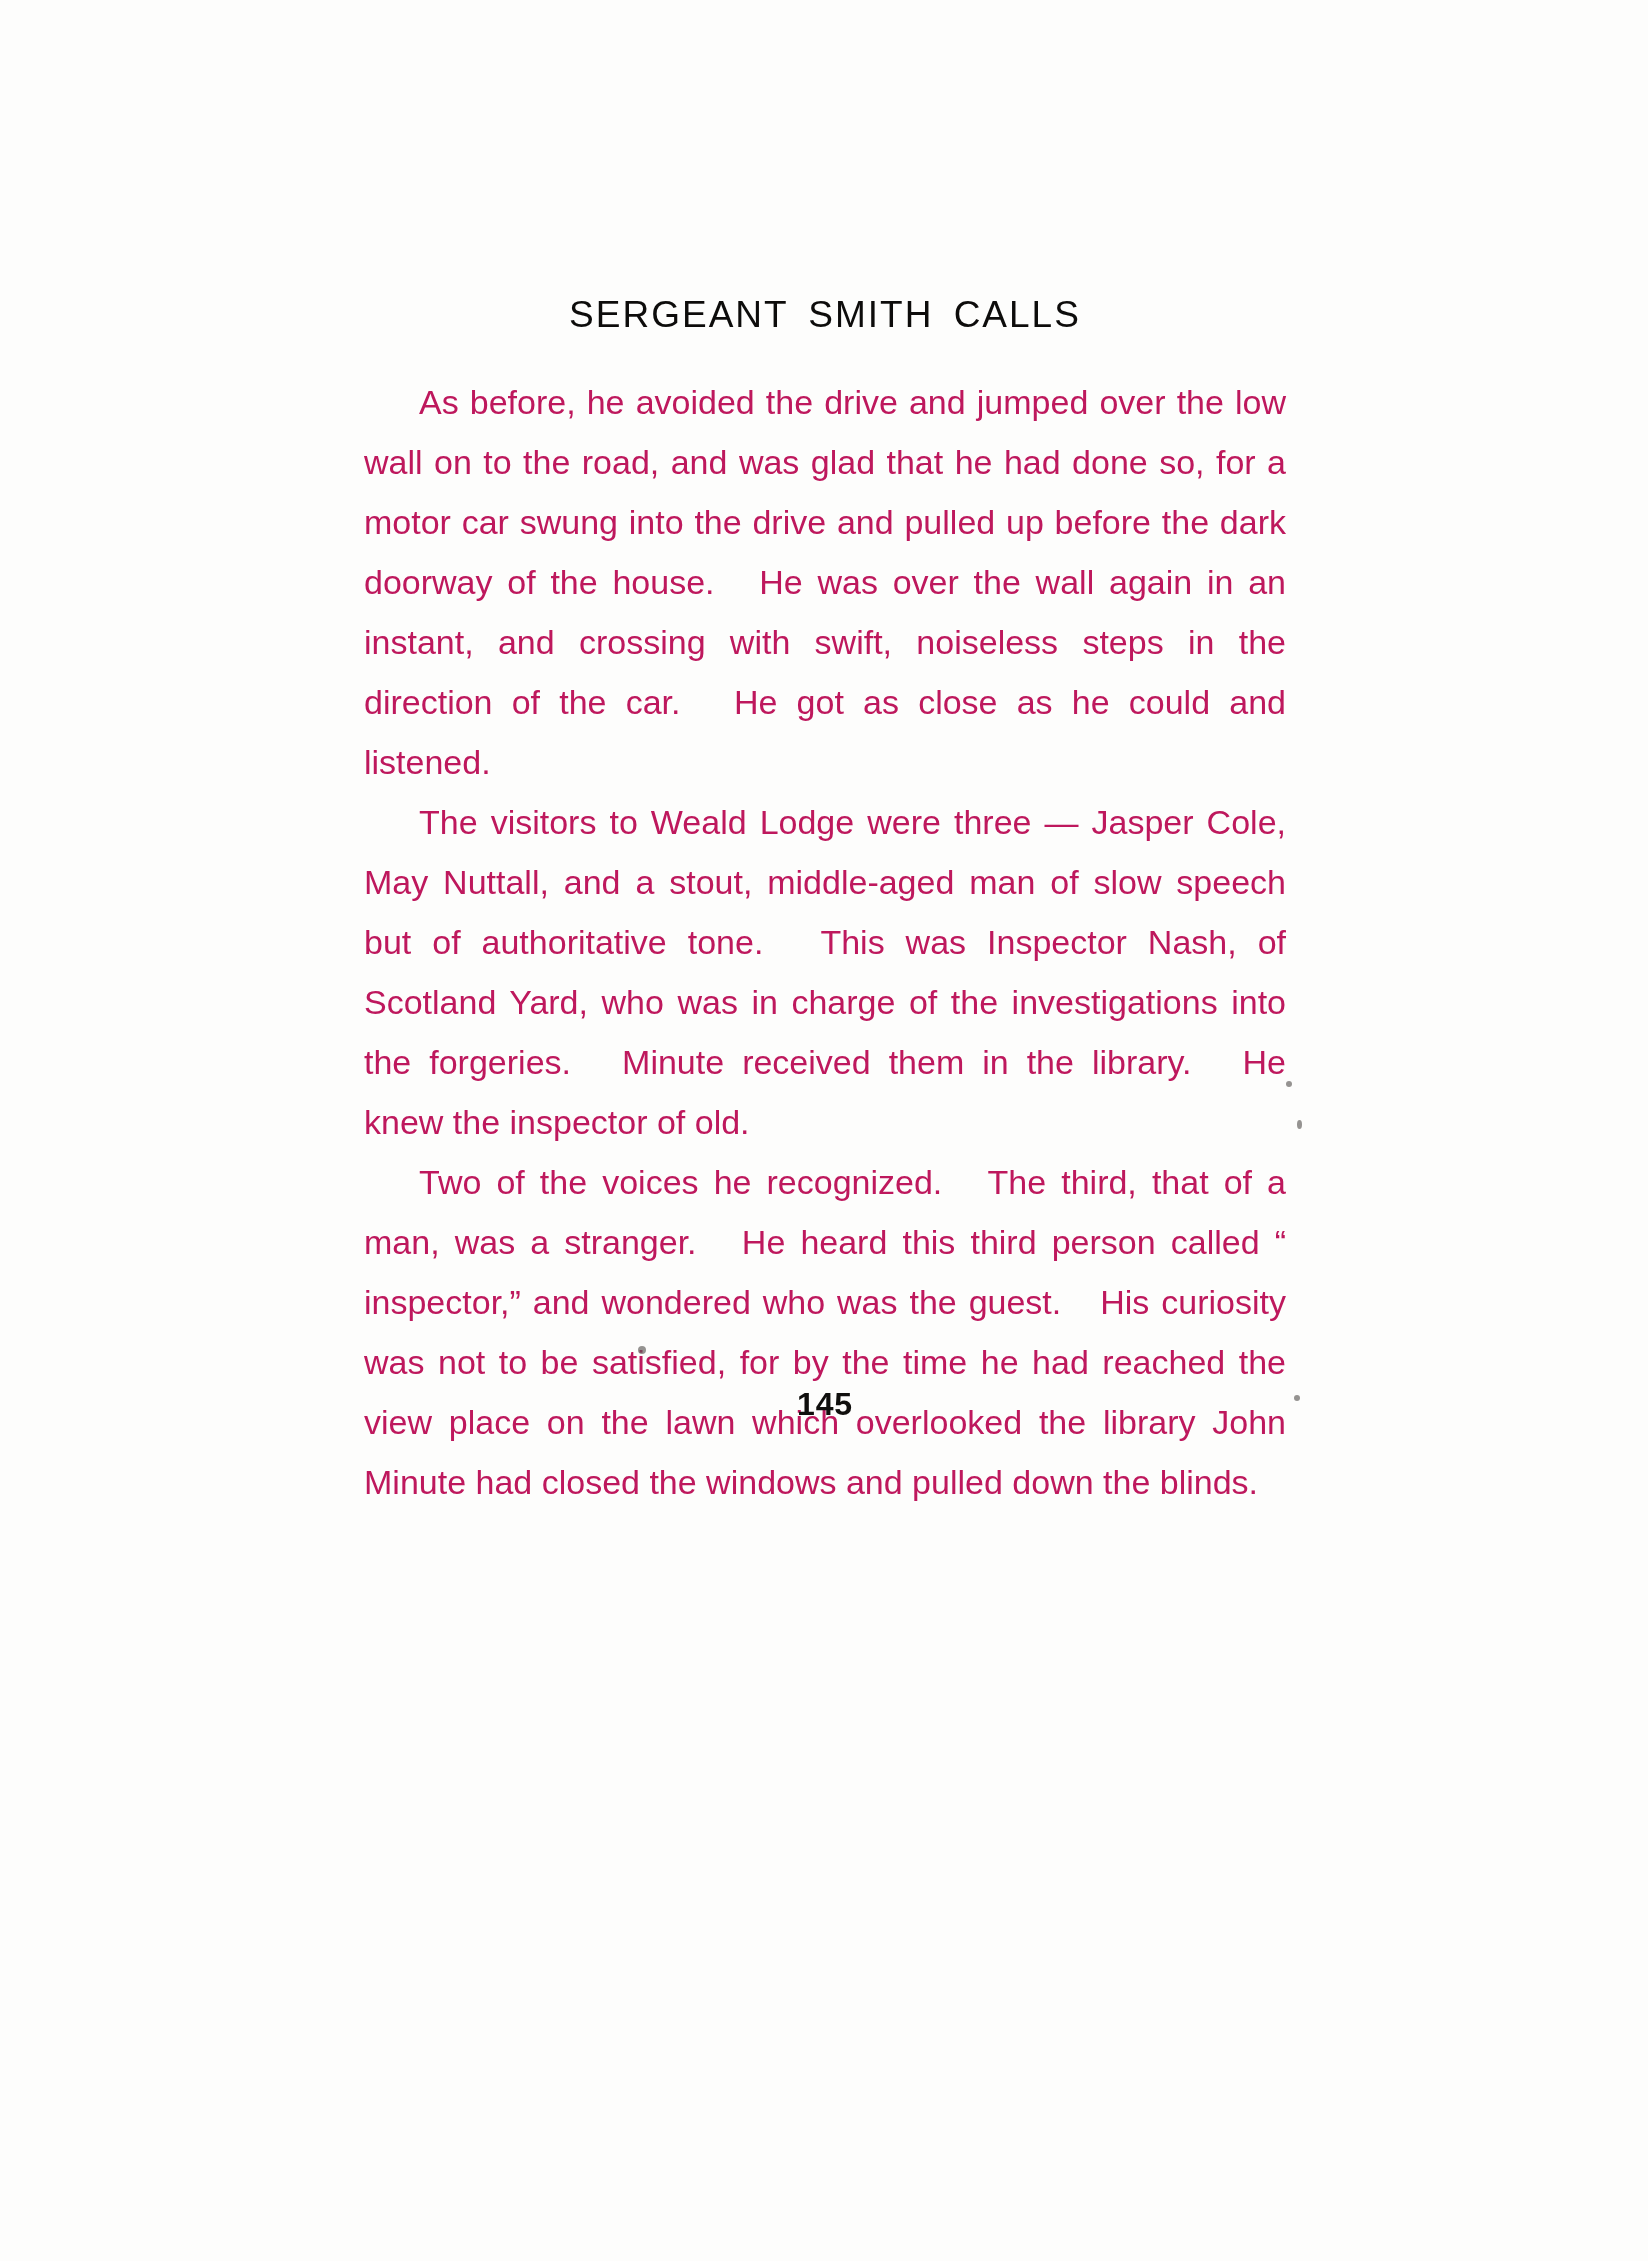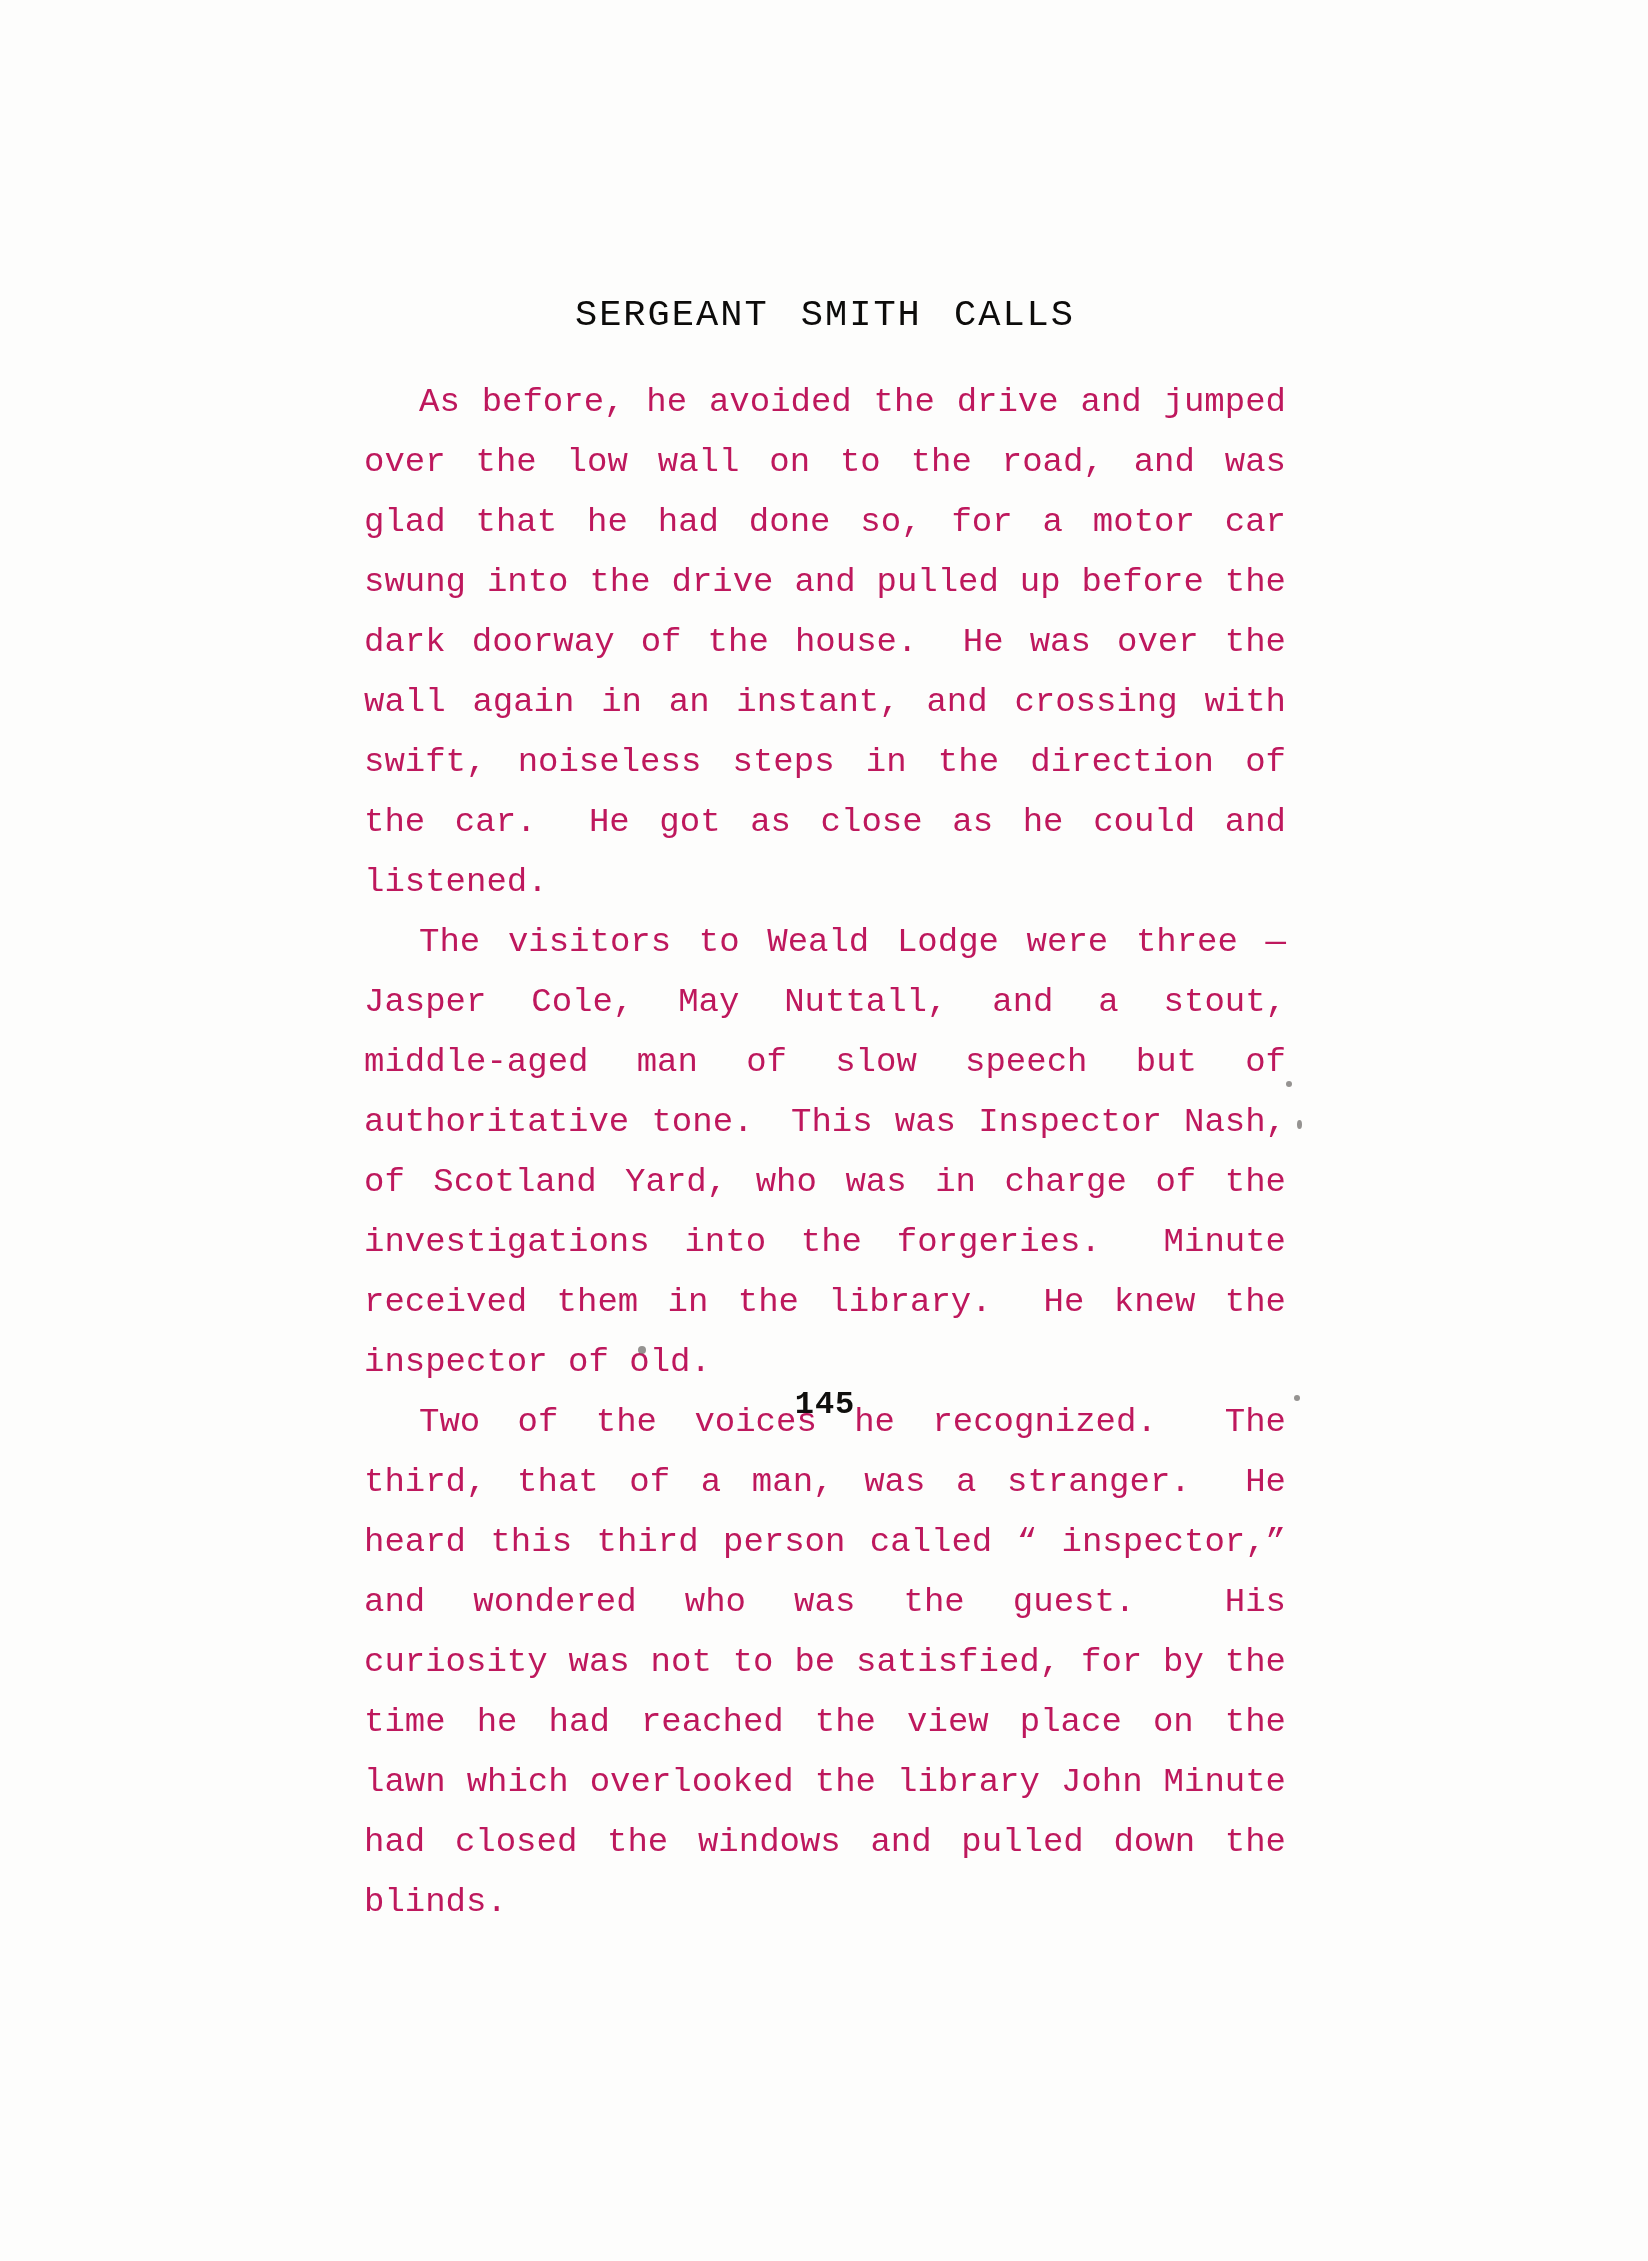--- a/index.html
+++ b/index.html
@@ -5,21 +5,21 @@
   html, body {
     margin: 0;
     padding: 0;
     background: #ffffff;
   }
   .page {
     position: relative;
     width: 1649px;
     height: 2262px;
     background: #fdfdfc;
-    font-family: Liberation Mono, monospace;
+    font-family: Liberation Sans, sans-serif;
     color: #100f0d;
     overflow: hidden;
   }
   .content {
     position: absolute;
     left: 364px;
     top: 294px;
     width: 922px;
   }
   .running-head {

